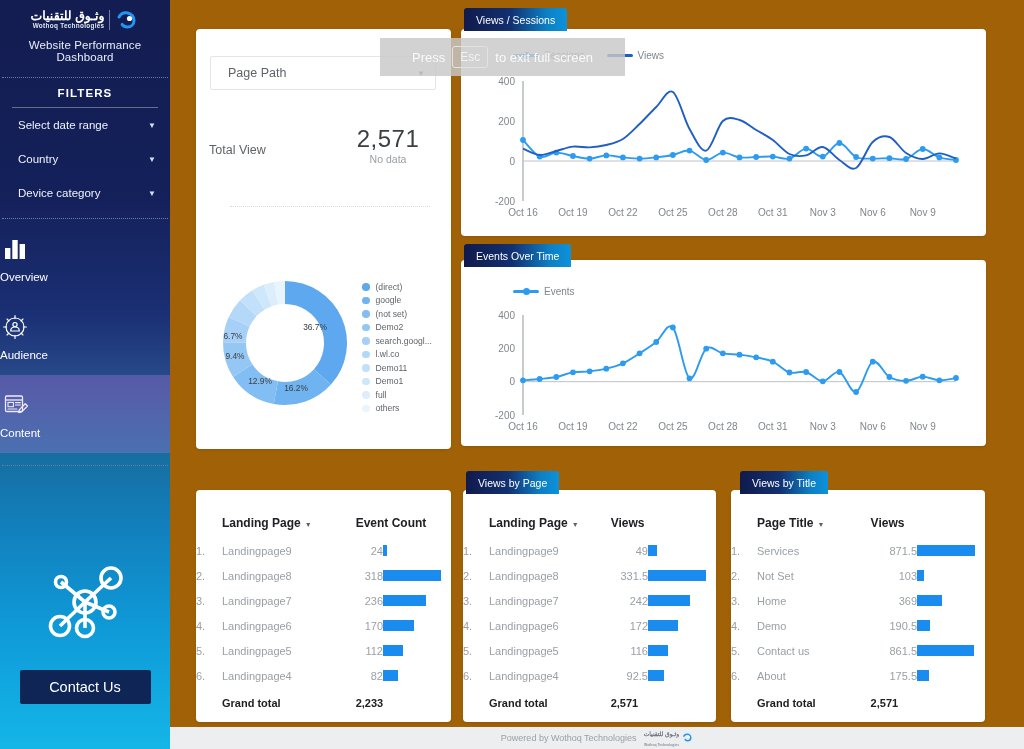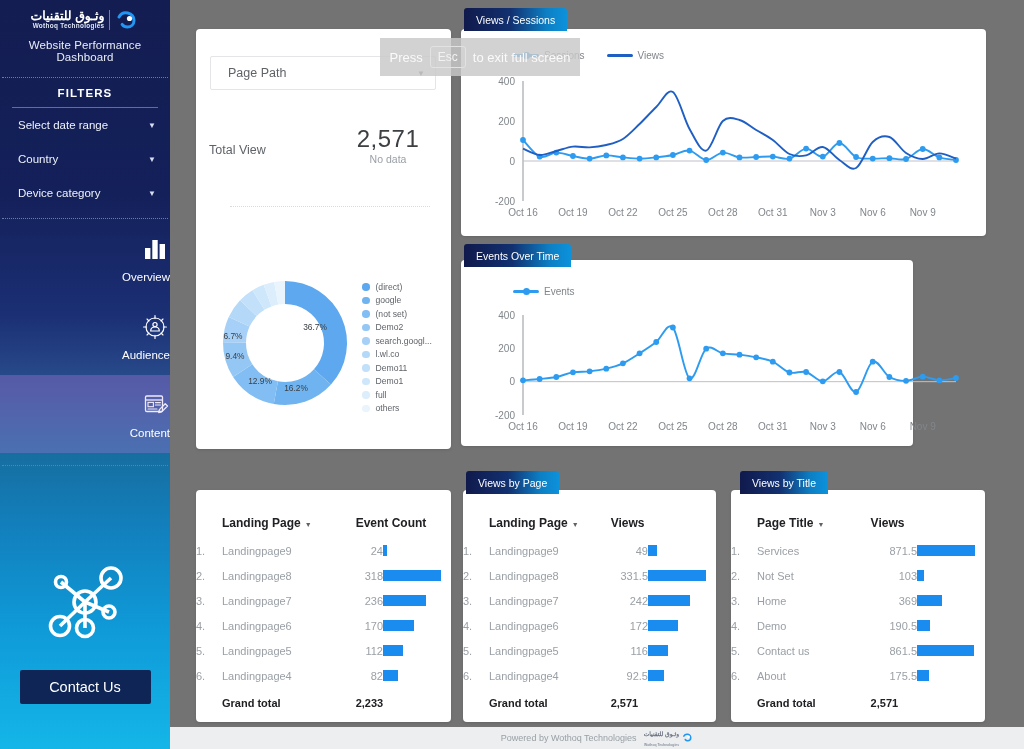--- a/index.html
+++ b/index.html
@@ -2,21 +2,21 @@
 <html><head>
 <meta charset="utf-8">
 <style>
   * { box-sizing: border-box; margin: 0; padding: 0; }
   html, body {
     width: 1024px; height: 749px;
     font-family: "Liberation Sans", sans-serif;
     background: #eceef0;
     overflow: hidden;
   }
-  #app { position: relative; width: 1024px; height: 749px; background: #737373; }
+  #app { position: relative; width: 1024px; height: 749px; background: #a16207; }
 
   
   #sidebar {
     position: absolute; left: 0; top: 0; width: 170px; height: 749px;
     background: linear-gradient(180deg,
        #131d51 0%, #14205a 26%, #1b2f74 42%,
        #2a4f8f 52%, #176d9e 60%, #127fbc 70%,
        #0f9ad8 84%, #14b6e8 100%);
     color: #fff;
   }
@@ -39,21 +39,21 @@
   }
   .filters-line { height: 1px; background: rgba(255,255,255,.35); margin: 0 12px; }
   .filter-row {
     display: flex; align-items: center; justify-content: space-between;
     padding: 0 14px 0 18px; height: 34px; font-size: 11.5px; color: #eef2fb;
   }
   .filter-row .caret { font-size: 8px; color: #d7def0; }
 
   .nav-item {
     height: 78px; display: flex; flex-direction: column;
-    align-items: flex-end; justify-content: center; gap: 7px;
+    align-items: flex-start; justify-content: center; gap: 7px;
     font-size: 11.5px; color: #fff;
   }
   .nav-item.active { background: rgba(147,115,206,.42); }
   .nav-ico { width: 30px; height: 30px; display: block; }
 
   .contact-zone {
     position: absolute; left: 0; right: 0; bottom: 0; height: 240px;
     display: flex; flex-direction: column; align-items: center; justify-content: center;
     gap: 16px;
   }
@@ -94,21 +94,21 @@
              border-top: 1px dotted #d8dadd; }
 
   .donut-wrap { position: absolute; left: 16px; top: 240px; width: 235px; height: 150px; }
   .legend { position: absolute; left: 150px; top: 11px; }
   .legend-item { display: flex; align-items: center; gap: 6px; height: 13.5px; }
   .legend-dot { width: 7.5px; height: 7.5px; border-radius: 50%; flex: none; }
   .legend-lbl { font-size: 8.6px; color: #5f6368; white-space: nowrap; }
 
   
   #card-vs { left: 461px; top: 29px; width: 525px; height: 207px; padding-left: 15px; }
-  #card-ev { left: 461px; top: 260px; width: 452px; height: 186px; }
+  #card-ev { left: 461px; top: 260px; width: 525px; height: 186px; }
   .chart-legend { position: absolute; display: flex; gap: 22px; align-items: center; }
   .cl-item { display: flex; align-items: center; gap: 5px; }
   .cl-line { width: 26px; height: 2.6px; border-radius: 2px; }
   .cl-dot { width: 7px; height: 7px; border-radius: 50%; position: absolute; left: 9.5px; }
   .cl-txt { font-size: 10px; color: #80868b; }
 
   .axis-lbl { font-size: 10px; fill: #80868b; font-family: "Liberation Sans", sans-serif; }
 
   
   #tbl-1 { left: 196px; top: 490px; width: 255px; height: 232px; }
@@ -124,21 +124,21 @@
   td.idx { width: 26px; padding-left: 11px; font-size: 9.5px; color: #b6bac0; }
   td.val { text-align: right; color: #5f6368; padding-right: 4px; font-size: 10.5px; }
   td.bar { width: 68px; padding-right: 8px; }
   .barfill { height: 11px; background: #1a8cf0; }
   tr.total td { color: #202124; font-weight: bold; font-size: 11px; padding-top: 9px; }
   tr.total td.val { color: #202124; font-weight: bold; text-align: left; padding-left: 0; }
   th.sortable .caret { font-size: 7px; color: #5f6368; margin-left: 4px; }
 
   
   #fs-hint {
-    position: absolute; left: 380px; top: 38px; width: 200px; height: 38px;
+    position: absolute; left: 380px; top: 38px; width: 245px; height: 38px;
     background: rgba(200,200,200,.82);
     display: flex; align-items: center; justify-content: center; gap: 7px;
     color: #fafafa; font-size: 13px; z-index: 20; pointer-events: none;
   }
   #fs-hint .kbd {
     border: 1px solid #e2e2e2; border-radius: 3px; padding: 3px 7px;
     font-size: 12px; color: #f2f2f2;
   }
 
   

